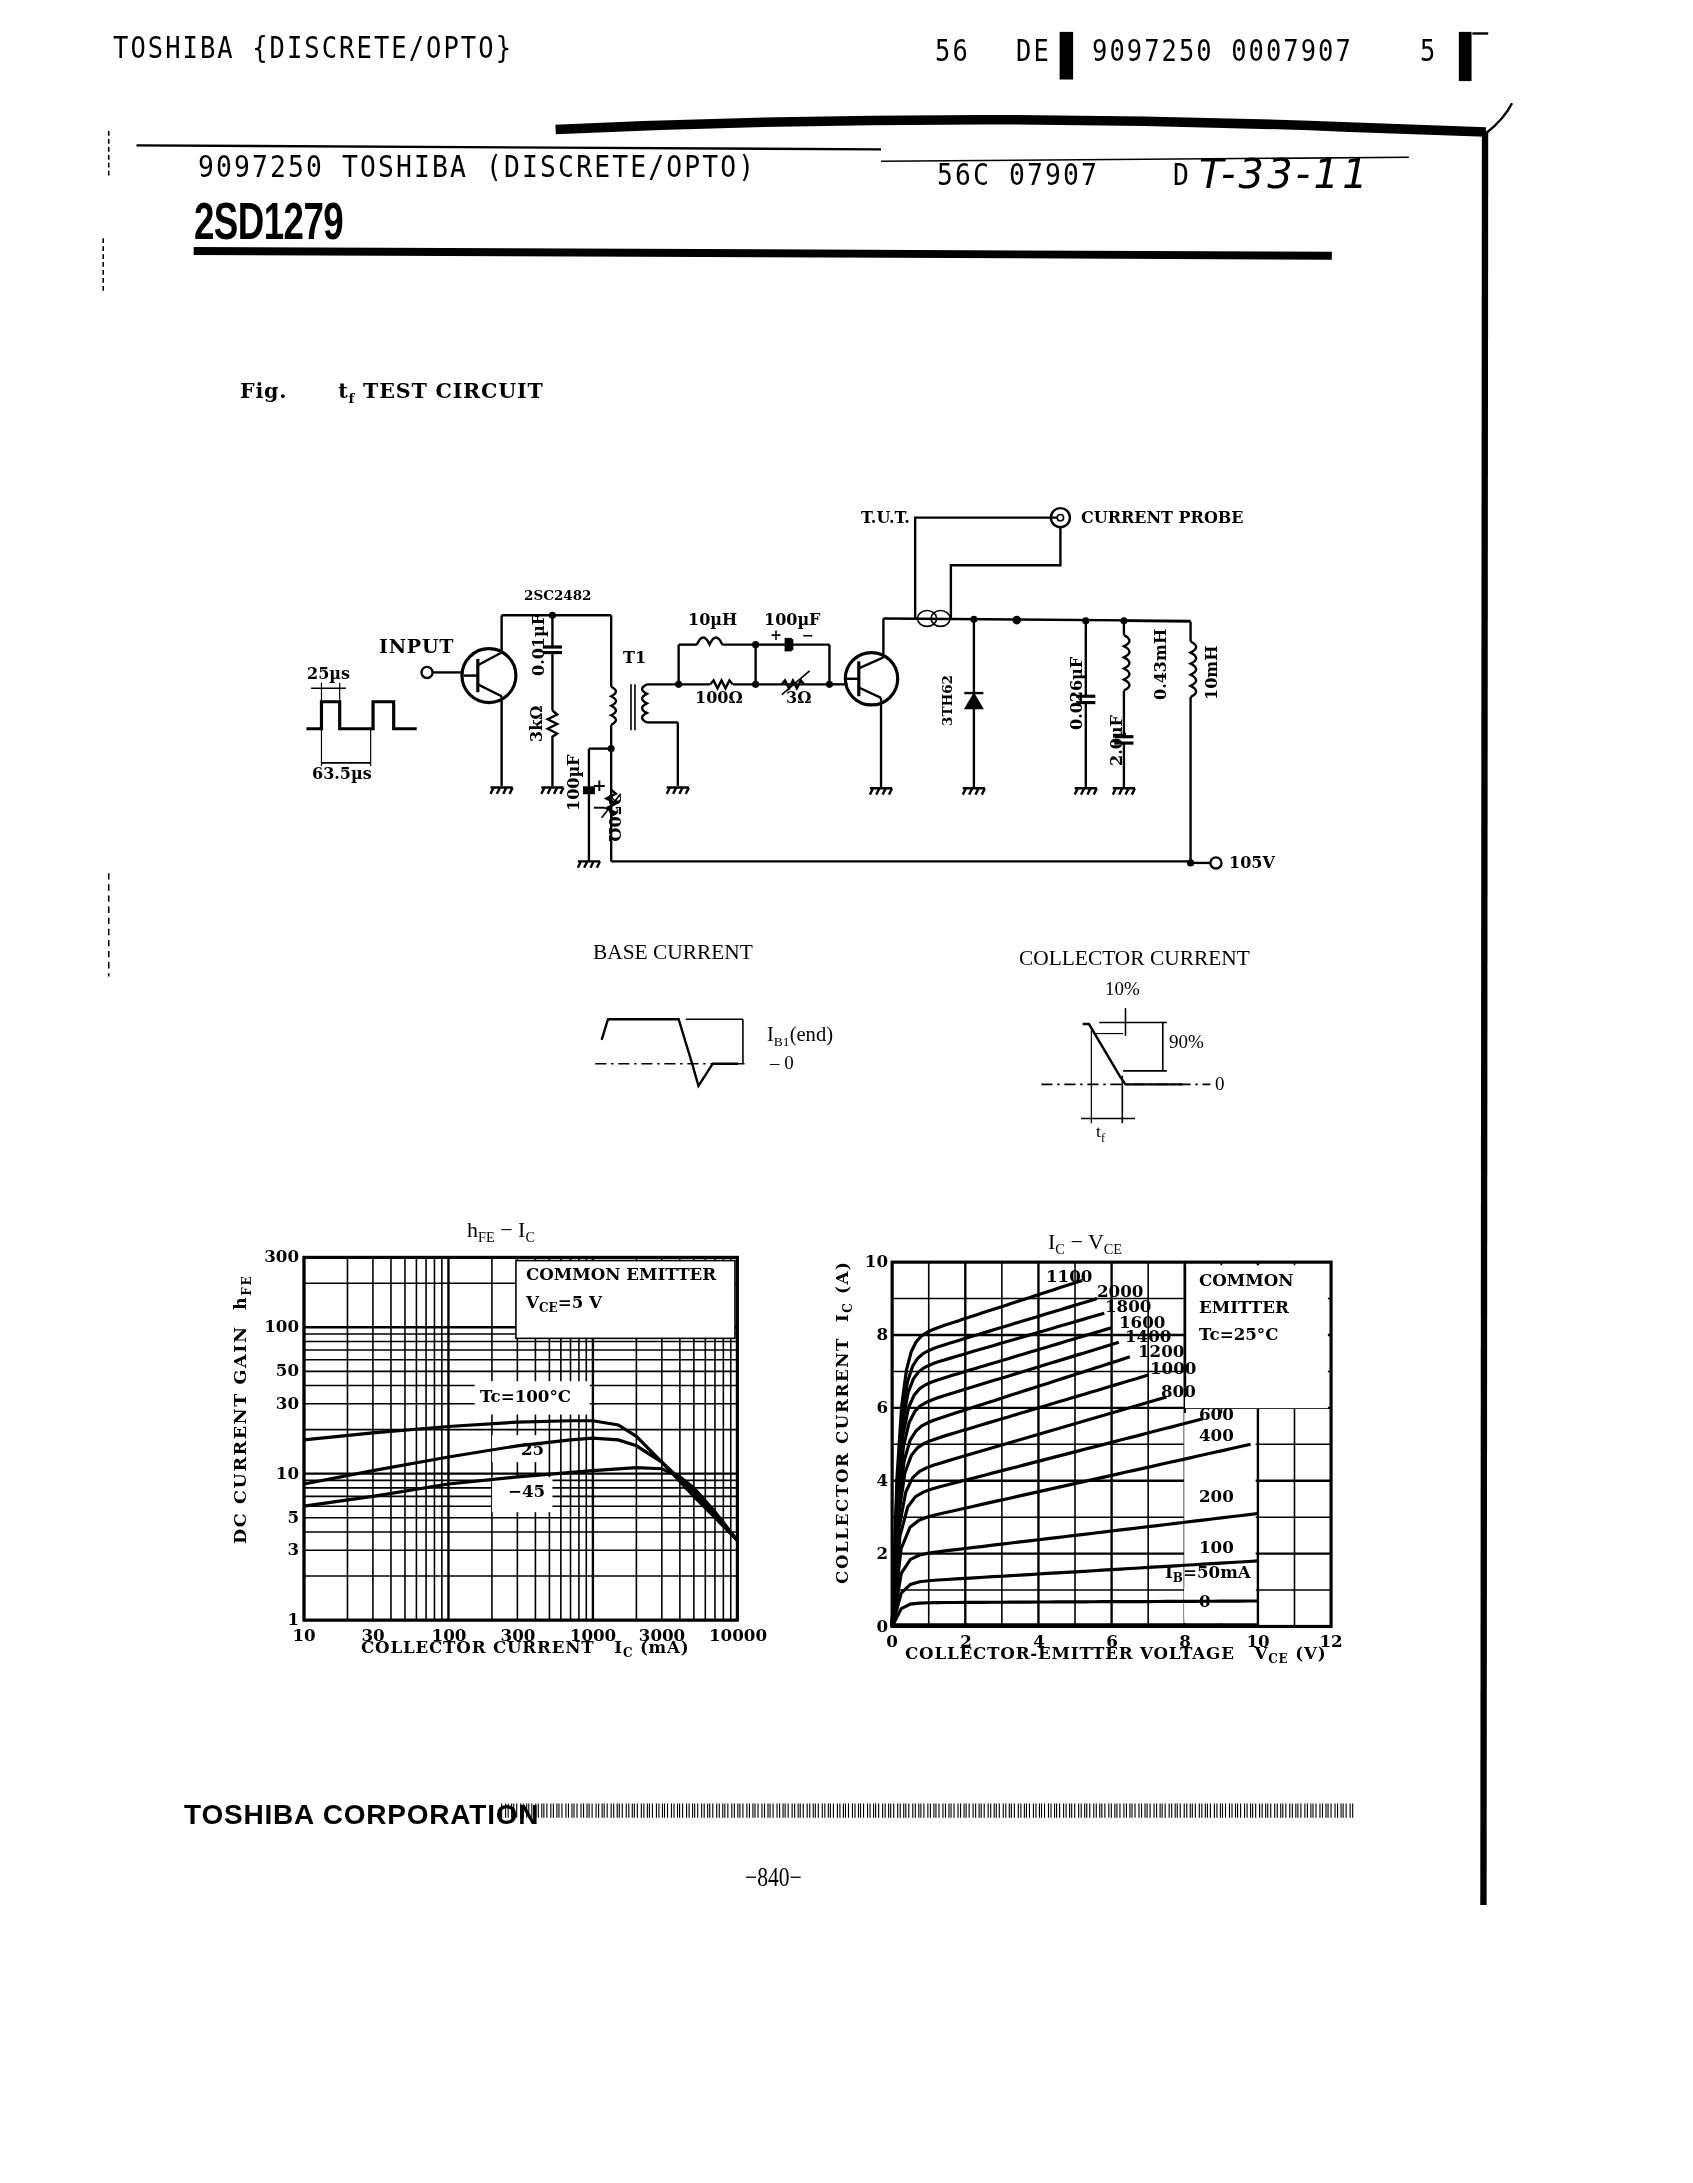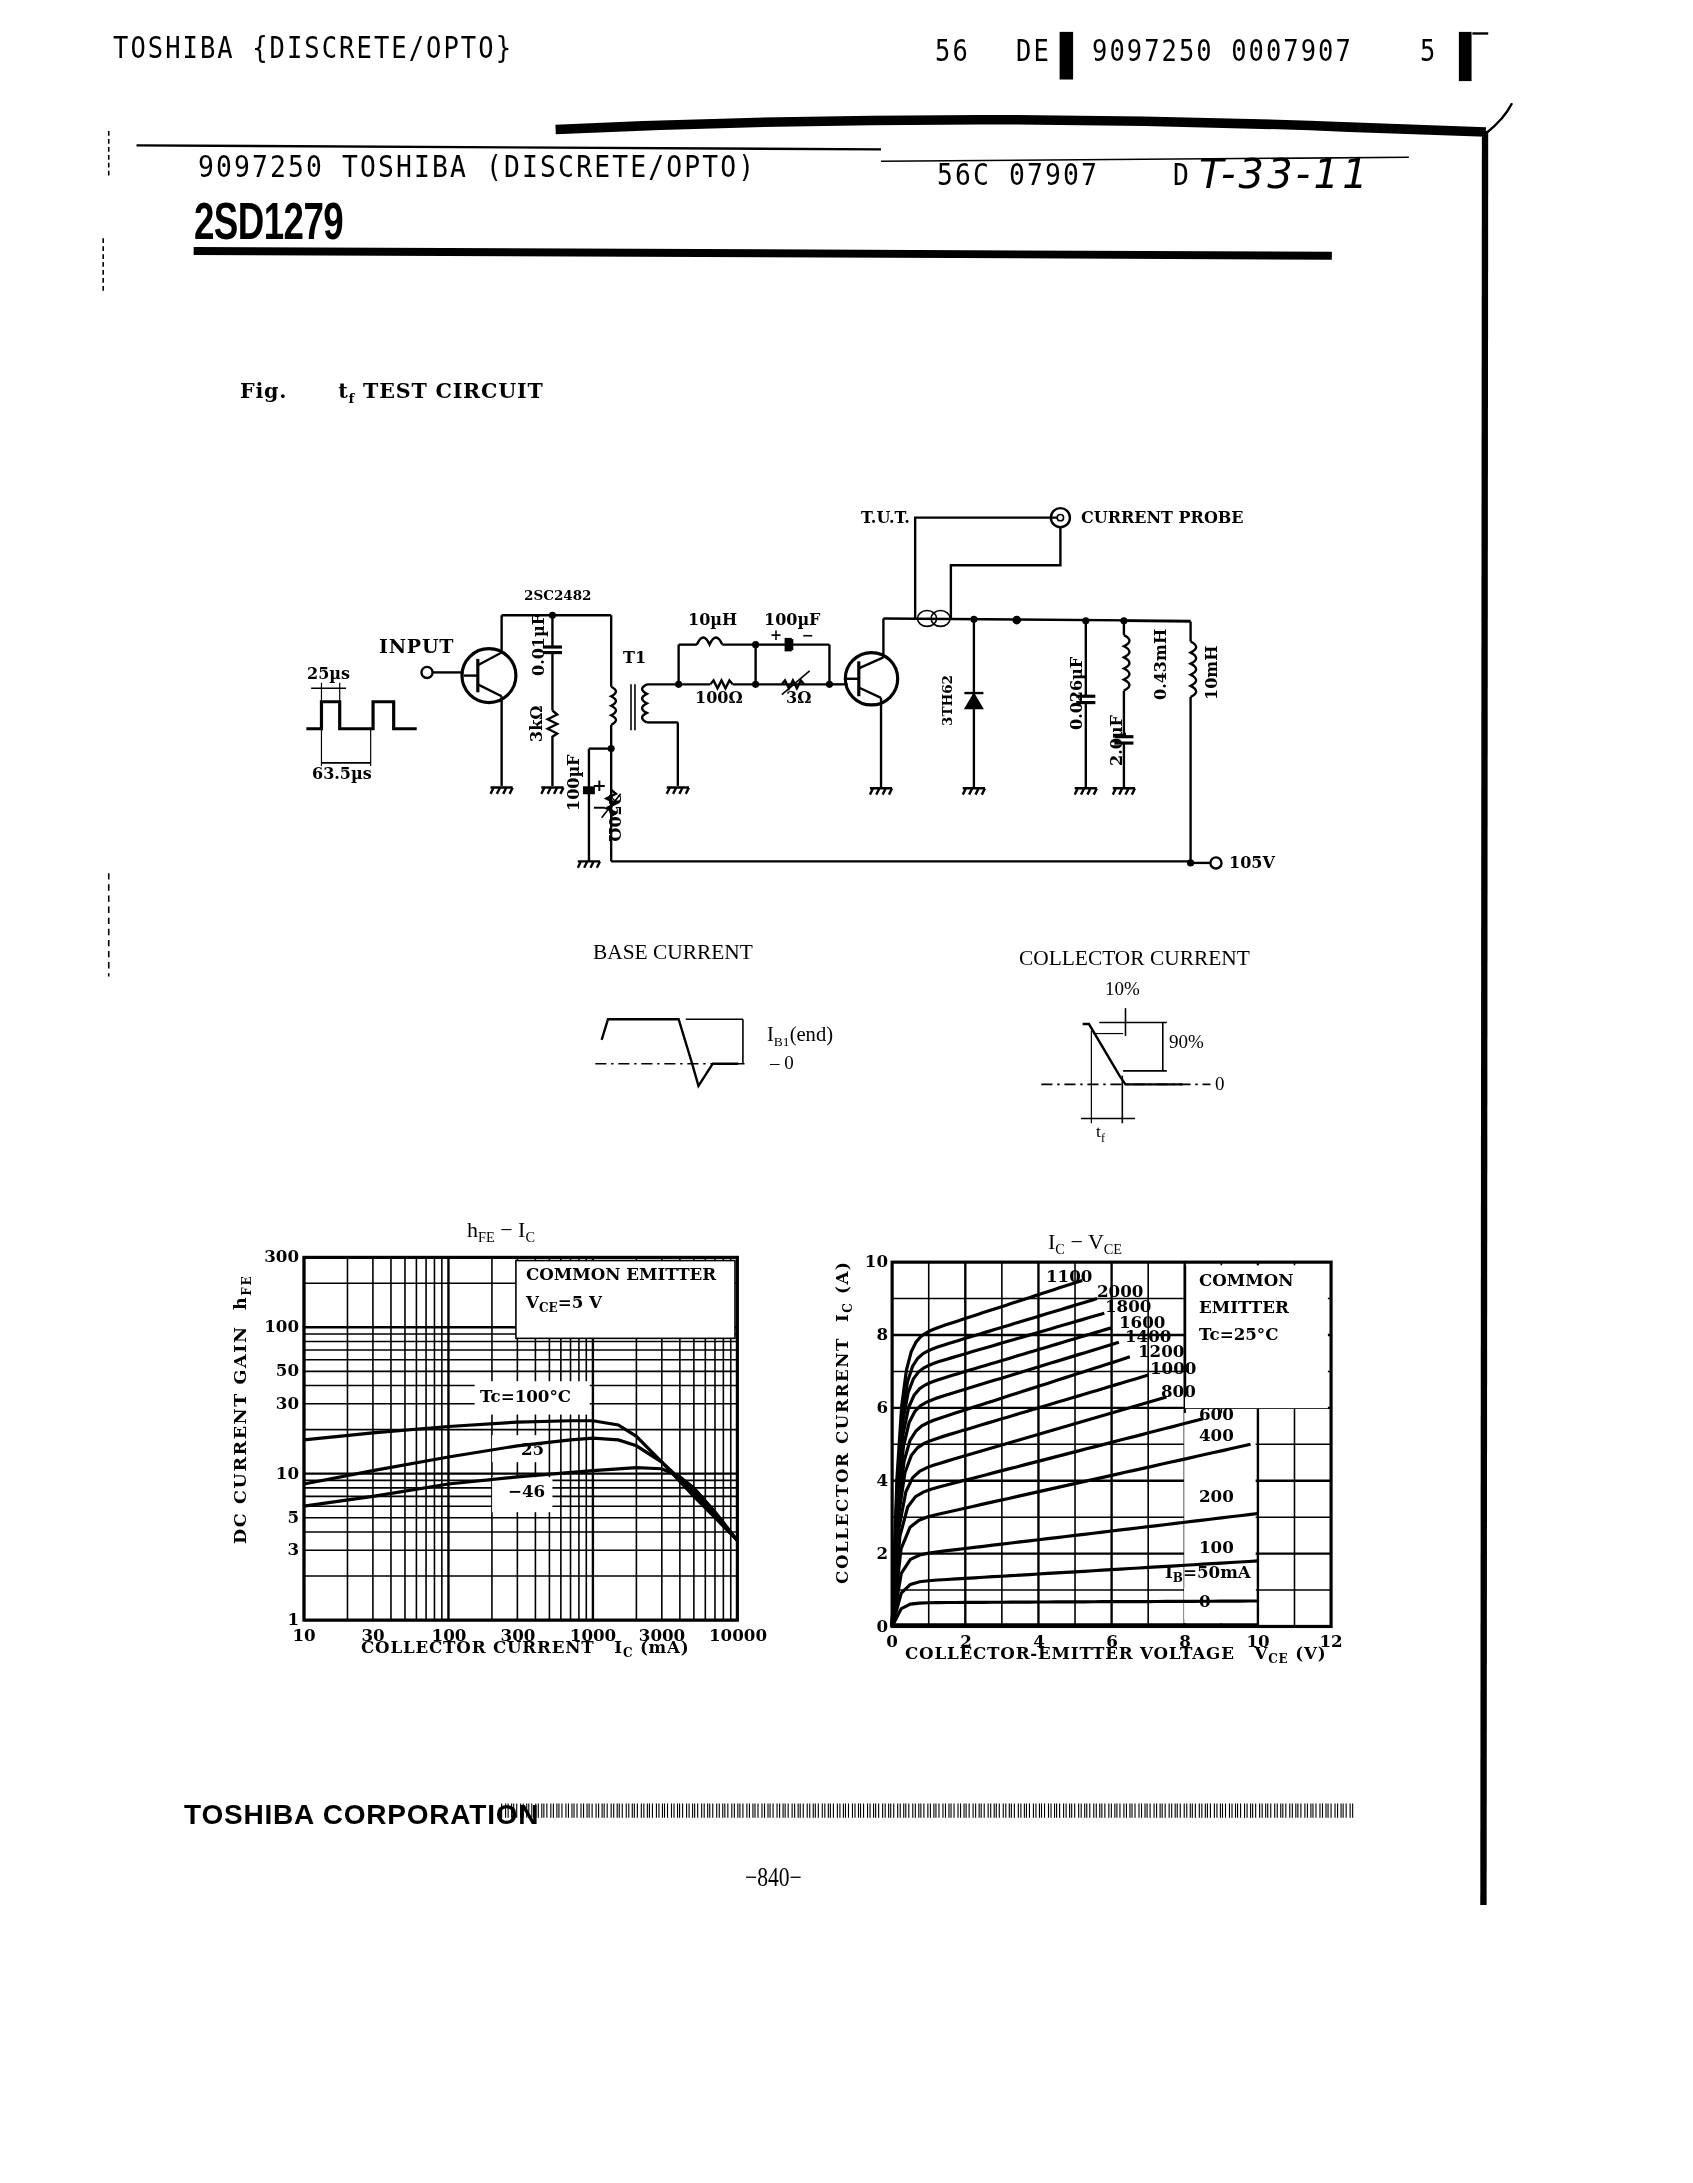--- a/index.html
+++ b/index.html
@@ -637,21 +637,21 @@
 <div class="abs serif" style="left:1105px;top:978px;font-size:19px;">10%</div>
 <div class="abs serif" style="left:1169px;top:1031px;font-size:19px;">90%</div>
 <div class="abs serif" style="left:1215px;top:1073px;font-size:19px;">0</div>
 <div class="abs serif" style="left:1096px;top:1121px;font-size:17.5px;"><span>t</span><sub style="font-size:12px;">f</sub></div>
 
 <div class="abs serif" style="left:467px;top:1217px;font-size:22px;"><span>h</span><sub style="font-size:14.3px;">FE</sub> <span>−</span> <span>I</span><sub style="font-size:14.3px;">C</sub></div>
 <div class="abs tick" style="left:526px;top:1264px;font-size:16.7px;">COMMON EMITTER</div>
 <div class="abs tick" style="left:526px;top:1292px;font-size:16.7px;"><span>V</span><sub style="font-size:12px;">CE</sub><span>=5 V</span></div>
 <div class="abs tick" style="left:480px;top:1386px;font-size:16.7px;">Tc=100°C</div>
 <div class="abs tick" style="left:521px;top:1439px;font-size:16.7px;">25</div>
-<div class="abs tick" style="left:508px;top:1481px;font-size:16.7px;">−46</div>
+<div class="abs tick" style="left:508px;top:1481px;font-size:16.7px;">−45</div>
 <div id="hfe-yticks">
     <div class="abs tick" style="left: 299px; top: 1609px; font-size: 16.7px; transform: translateX(-100%);">1</div>
     <div class="abs tick" style="left: 299px; top: 1539px; font-size: 16.7px; transform: translateX(-100%);">3</div>
     <div class="abs tick" style="left: 299px; top: 1507px; font-size: 16.7px; transform: translateX(-100%);">5</div>
     <div class="abs tick" style="left: 299px; top: 1463px; font-size: 16.7px; transform: translateX(-100%);">10</div>
     <div class="abs tick" style="left: 299px; top: 1393px; font-size: 16.7px; transform: translateX(-100%);">30</div>
     <div class="abs tick" style="left: 299px; top: 1360px; font-size: 16.7px; transform: translateX(-100%);">50</div>
     <div class="abs tick" style="left: 299px; top: 1316px; font-size: 16.7px; transform: translateX(-100%);">100</div>
     <div class="abs tick" style="left: 299px; top: 1246px; font-size: 16.7px; transform: translateX(-100%);">300</div>
   </div>

